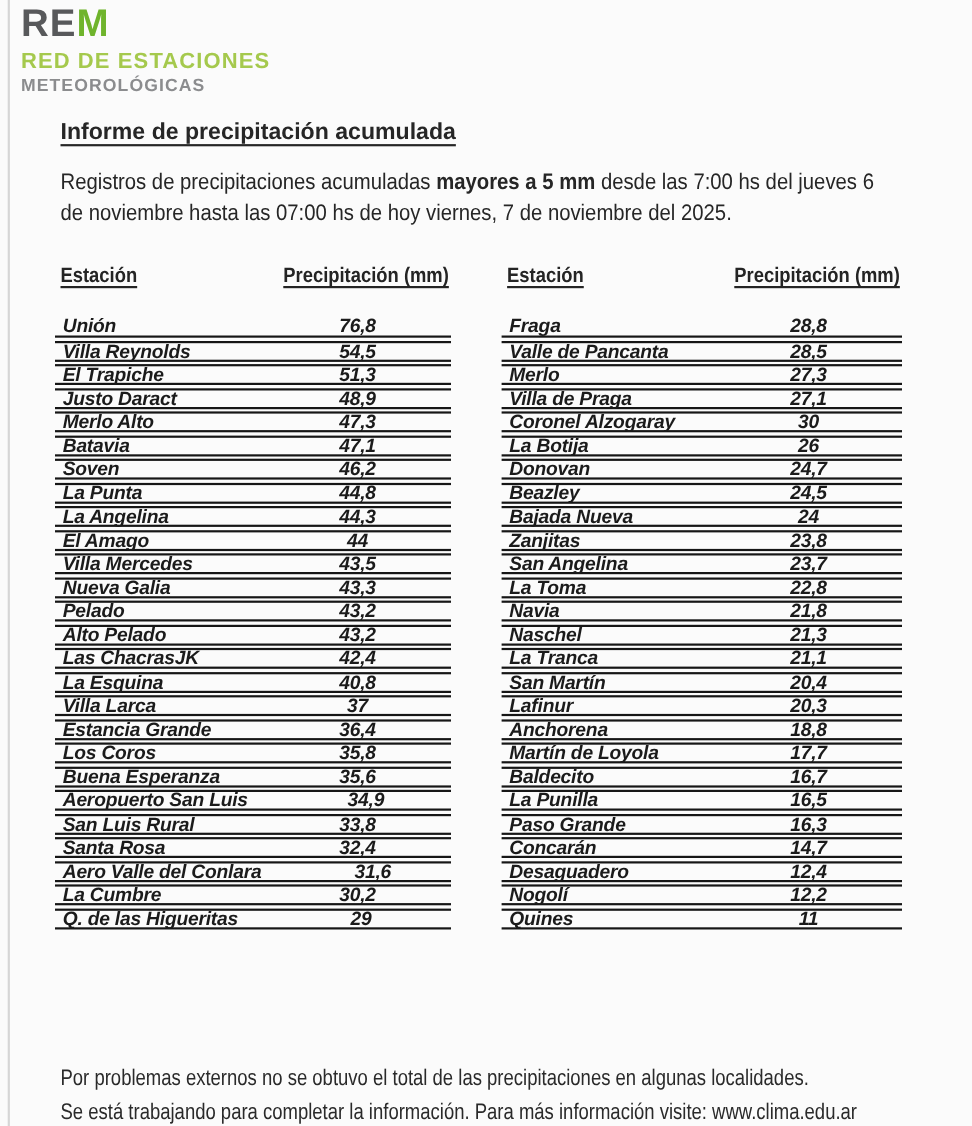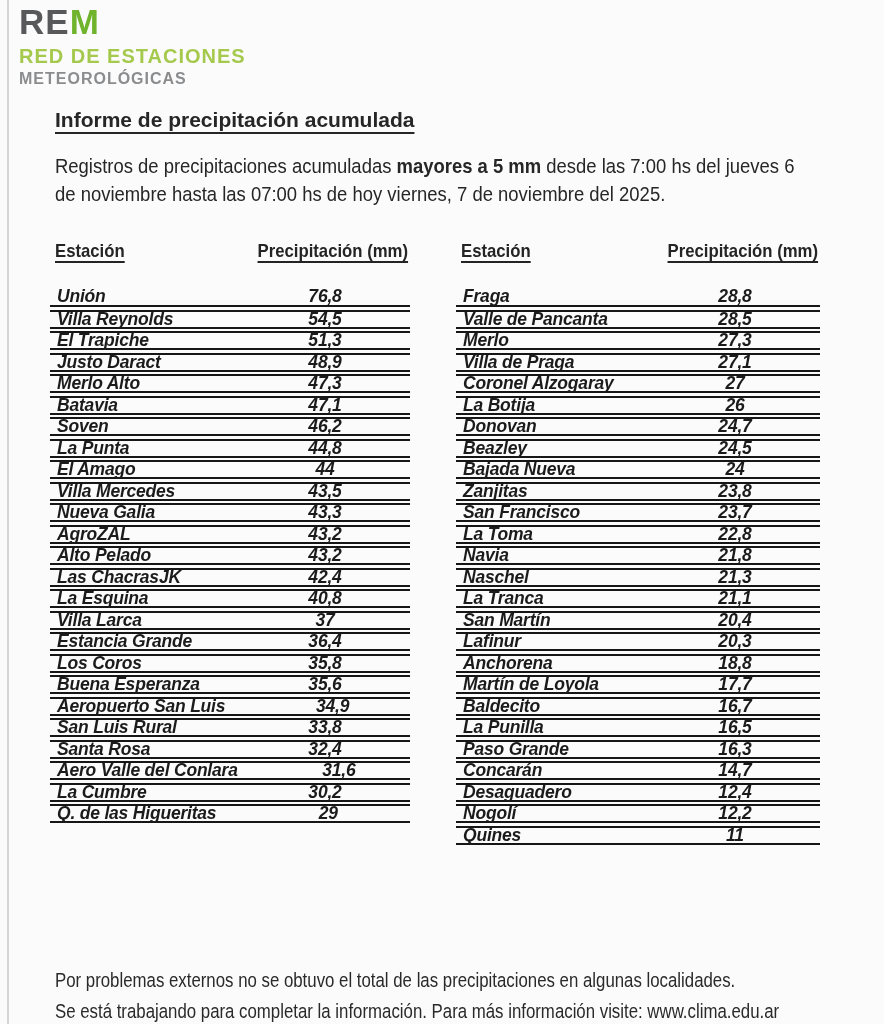--- a/index.html
+++ b/index.html
@@ -146,38 +146,42 @@
         <div class="row">
           <span class="station">Soven</span>
           <span class="value">46,2</span>
         </div>
 
         <div class="row">
           <span class="station">La Punta</span>
           <span class="value">44,8</span>
         </div>
 
+        <div class="row">
+          <span class="station">La Angelina</span>
+          <span class="value">44,3</span>
+        </div>
 
         <div class="row">
           <span class="station">El Amago</span>
           <span class="value">44</span>
         </div>
 
         <div class="row">
           <span class="station">Villa Mercedes</span>
           <span class="value">43,5</span>
         </div>
 
         <div class="row">
           <span class="station">Nueva Galia</span>
           <span class="value">43,3</span>
         </div>
 
         <div class="row">
-          <span class="station">AgroZAL</span>
+          <span class="station">Pelado</span>
           <span class="value">43,2</span>
         </div>
 
         <div class="row">
           <span class="station">Alto Pelado</span>
           <span class="value">43,2</span>
         </div>
 
         <div class="row">
           <span class="station">Las ChacrasJK</span>
@@ -263,21 +267,21 @@
           <span class="value">27,3</span>
         </div>
 
         <div class="row">
           <span class="station">Villa de Praga</span>
           <span class="value">27,1</span>
         </div>
 
         <div class="row">
           <span class="station">Coronel Alzogaray</span>
-          <span class="value">27</span>
+          <span class="value">30</span>
         </div>
 
         <div class="row">
           <span class="station">La Botija</span>
           <span class="value">26</span>
         </div>
 
         <div class="row">
           <span class="station">Donovan</span>
           <span class="value">24,7</span>
@@ -292,21 +296,21 @@
           <span class="station">Bajada Nueva</span>
           <span class="value">24</span>
         </div>
 
         <div class="row">
           <span class="station">Zanjitas</span>
           <span class="value">23,8</span>
         </div>
 
         <div class="row">
-          <span class="station">San Francisco</span>
+          <span class="station">San Angelina</span>
           <span class="value">23,7</span>
         </div>
 
         <div class="row">
           <span class="station">La Toma</span>
           <span class="value">22,8</span>
         </div>
 
         <div class="row">
           <span class="station">Navia</span>

